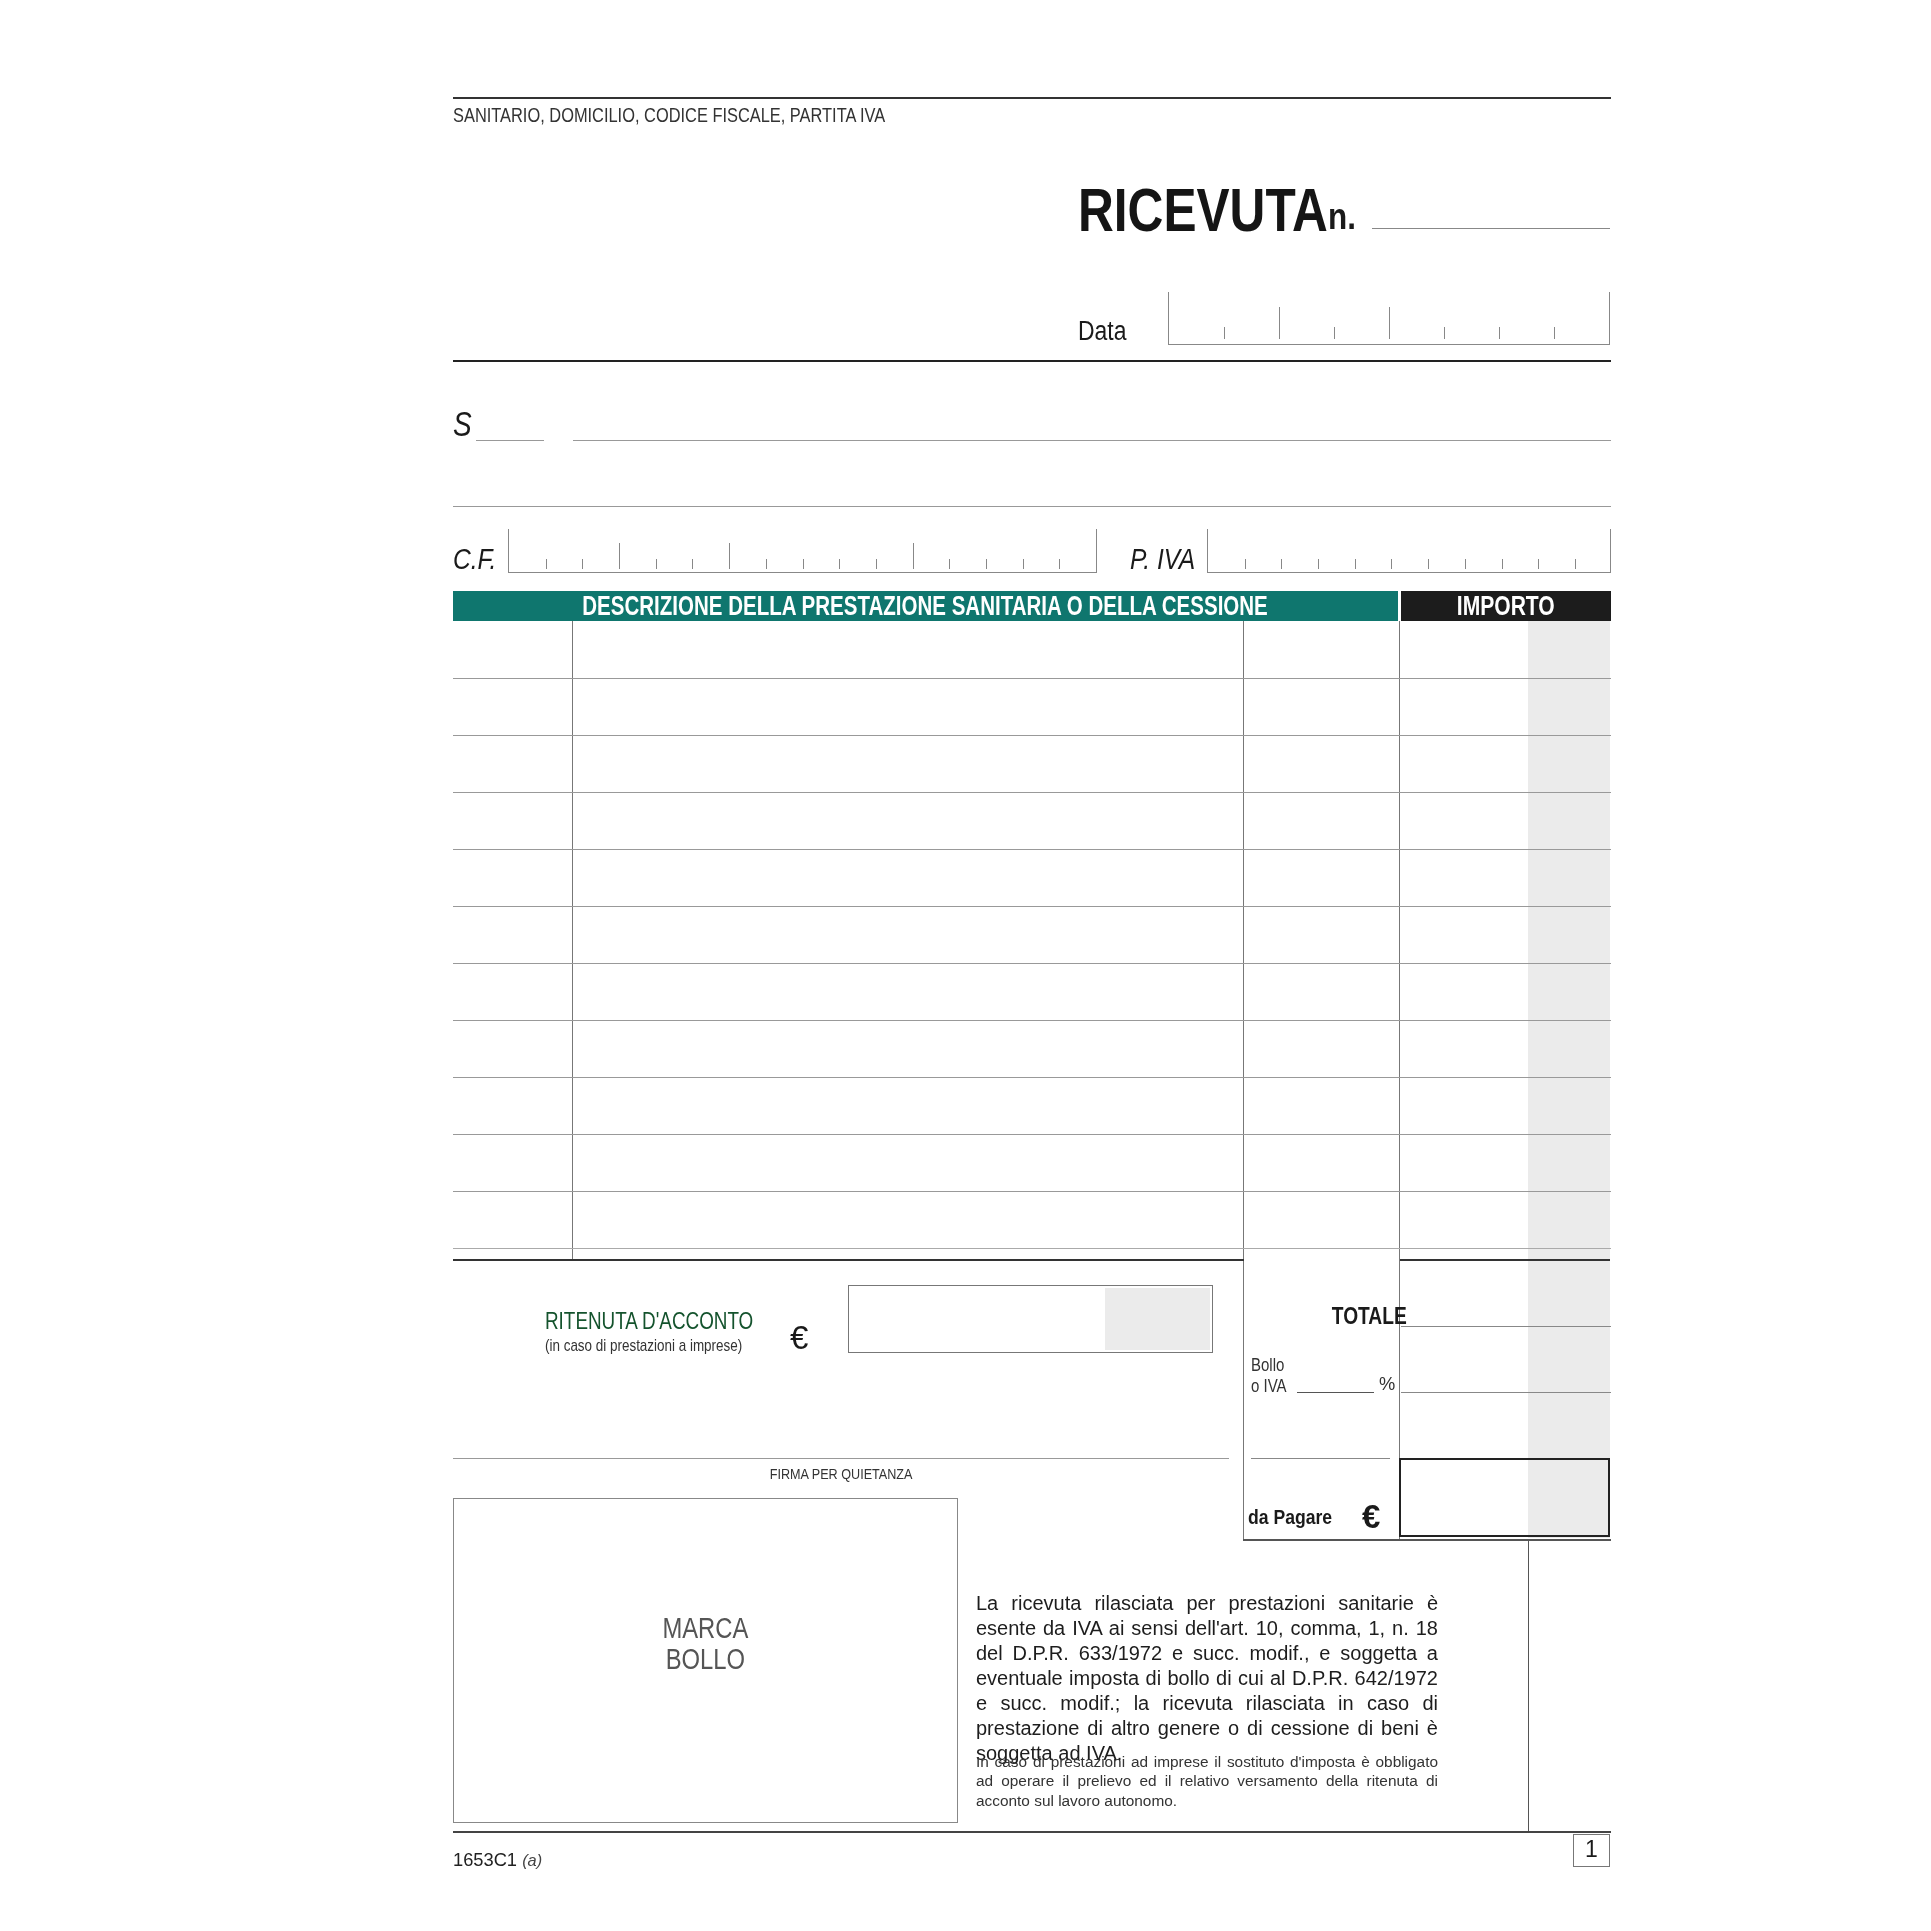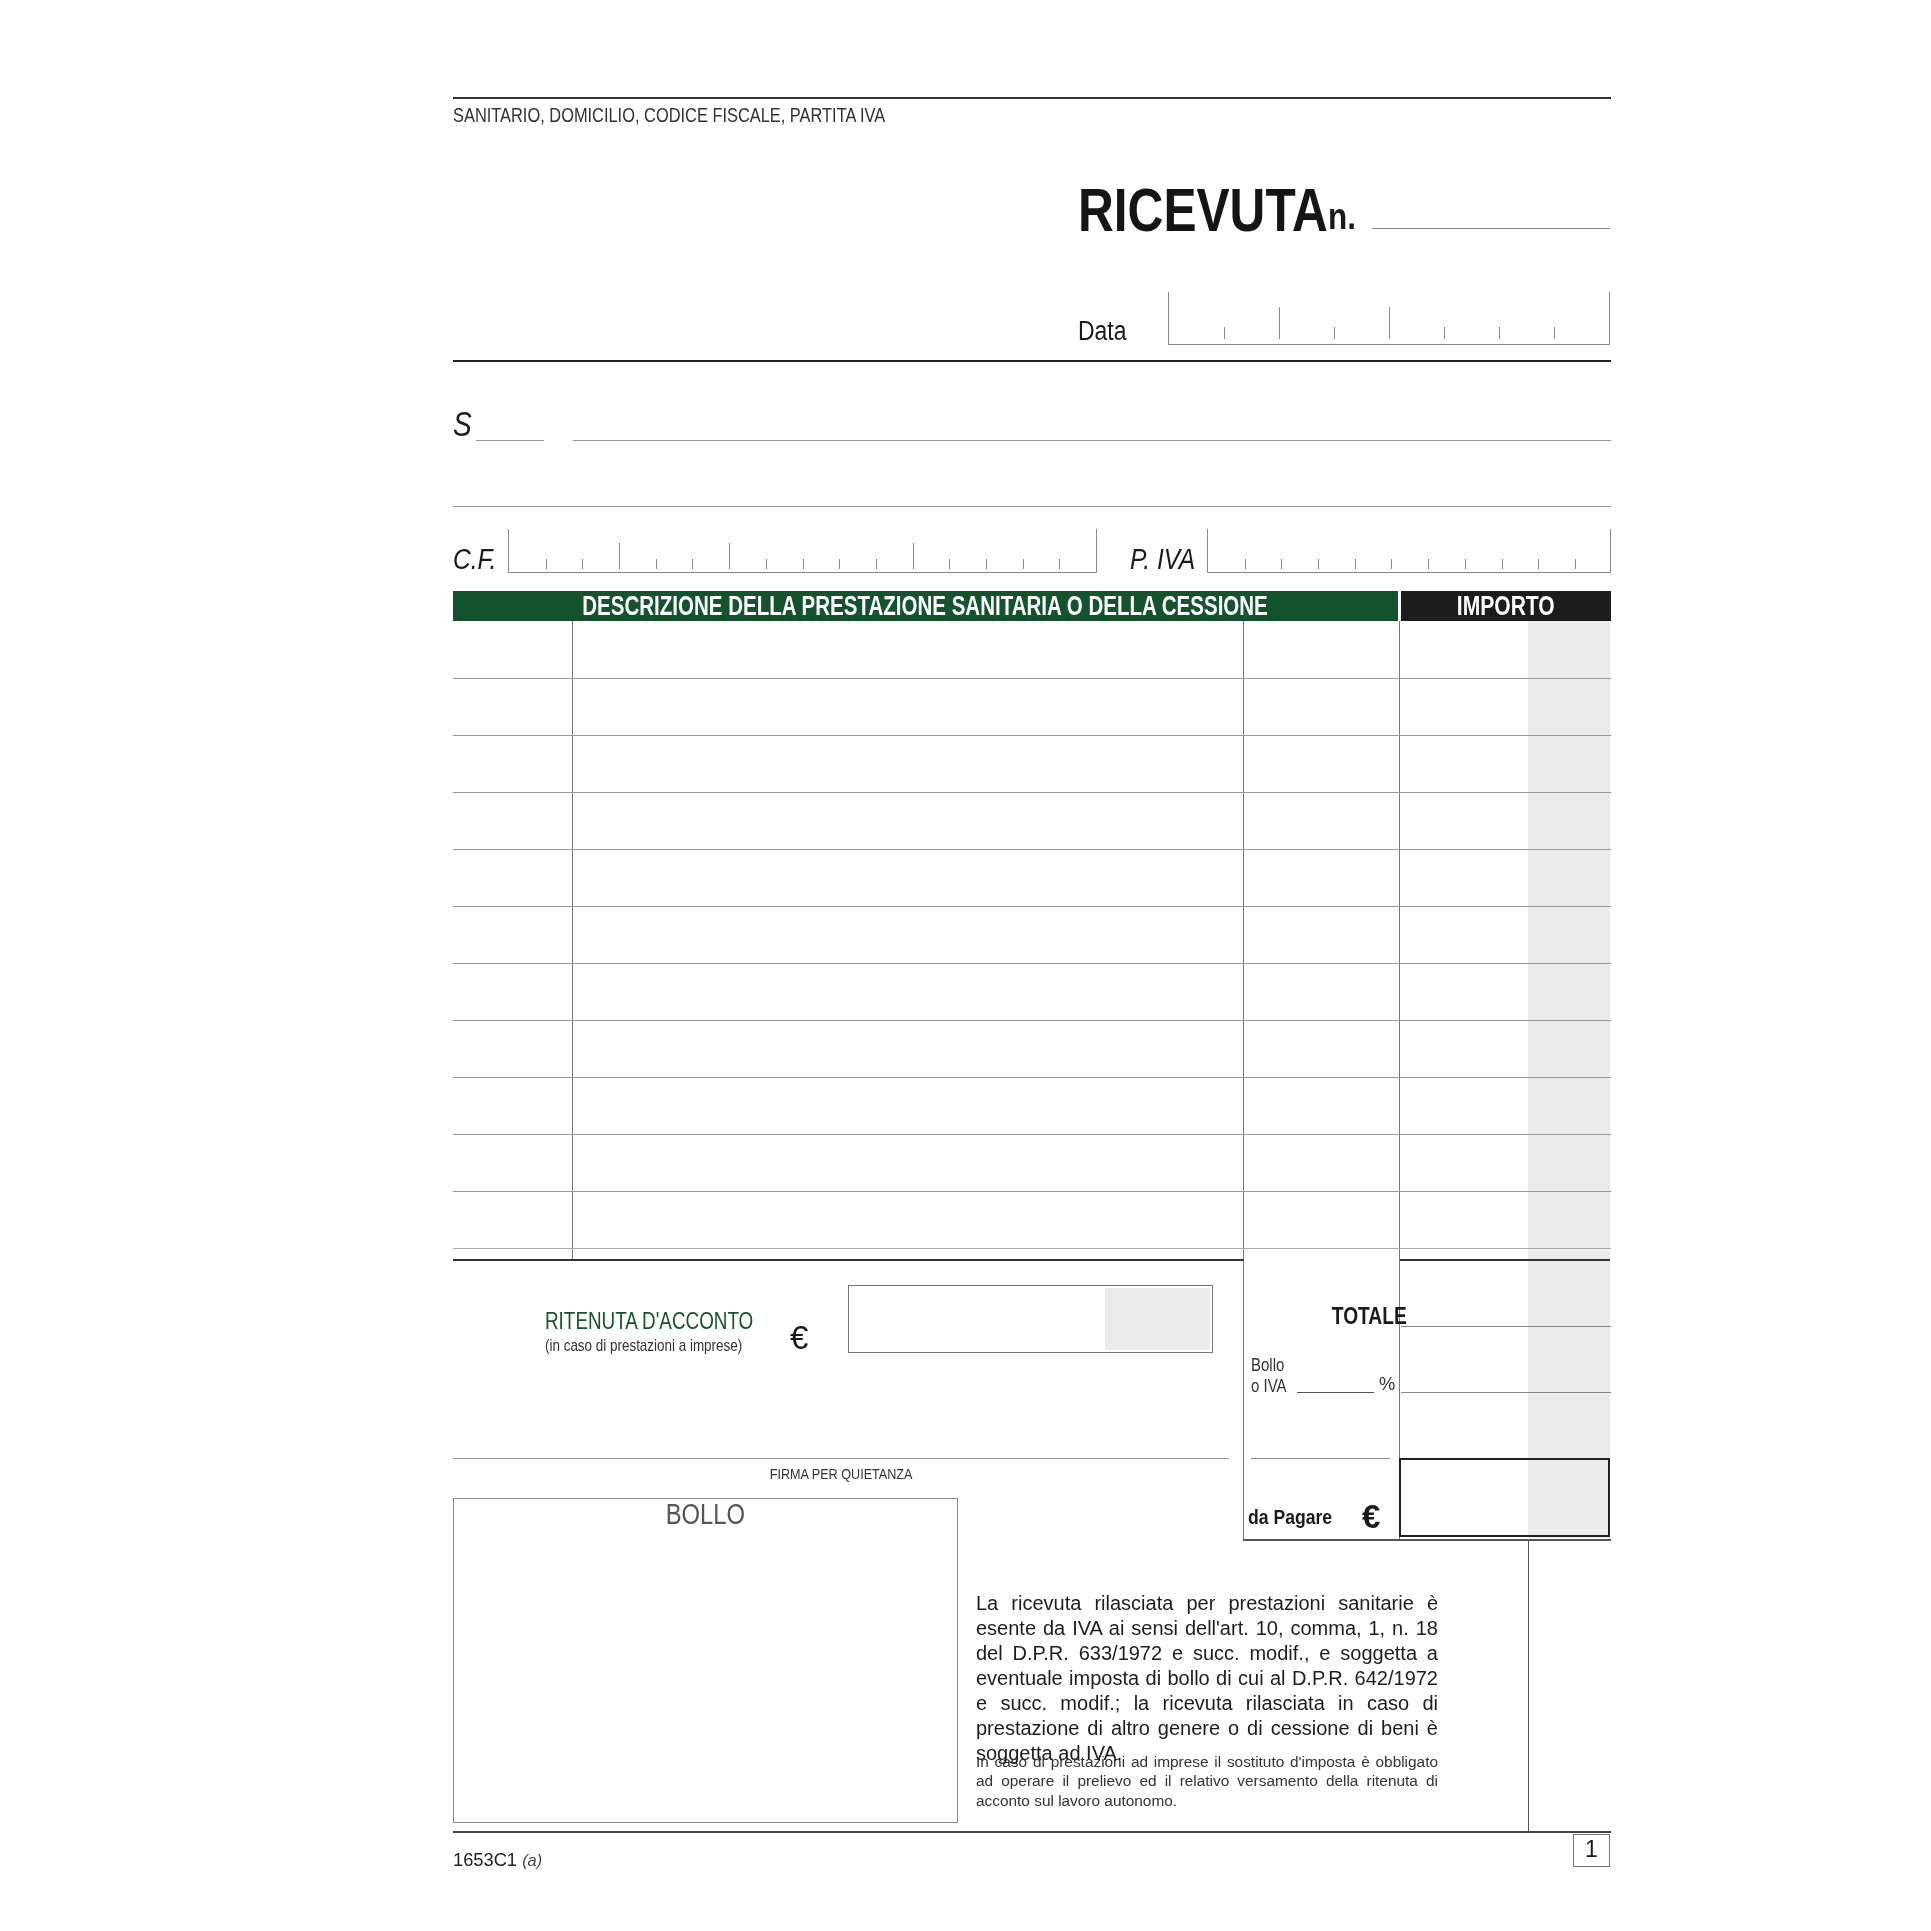--- a/index.html
+++ b/index.html
@@ -91,21 +91,21 @@
   <div class="tick" style="left:110px; top:30px; height:9.7px;"></div>
   <div class="tick" style="left:147px; top:30px; height:9.7px;"></div>
   <div class="tick" style="left:183px; top:30px; height:9.7px;"></div>
   <div class="tick" style="left:220px; top:30px; height:9.7px;"></div>
   <div class="tick" style="left:257px; top:30px; height:9.7px;"></div>
   <div class="tick" style="left:294px; top:30px; height:9.7px;"></div>
   <div class="tick" style="left:330px; top:30px; height:9.7px;"></div>
   <div class="tick" style="left:367px; top:30px; height:9.7px;"></div>
 </div>
 
-<div class="abs" style="left:453px; top:591px; width:945px; height:30px; background:#14532d; color:#fff; text-align:center; overflow:hidden;">
+<div class="abs" style="left:453px; top:591px; width:945px; height:30px; background:#0f766e; color:#fff; text-align:center; overflow:hidden;">
   <span class="cond" style="font-size:27px; font-weight:bold; line-height:30px; transform:scaleX(0.76); transform-origin:center top; margin-left:-116px; margin-right:-116px;">DESCRIZIONE DELLA PRESTAZIONE SANITARIA O DELLA CESSIONE</span>
 </div>
 <div class="abs" style="left:1401px; top:591px; width:210px; height:30px; background:#1c1c1c; color:#fff; text-align:center; overflow:hidden;">
   <span class="cond" style="font-size:27px; font-weight:bold; line-height:30px; transform:scaleX(0.78); transform-origin:center top; margin-left:-19.3px; margin-right:-19.3px;">IMPORTO</span>
 </div>
 
 <div class="shade" style="left:1528px; top:621px; width:82px; height:917px;"></div>
 
 <div class="vr" style="left:572px; top:621px; height:639px; border-left:1.9px solid #777;"></div>
 <div class="vr" style="left:1243px; top:621px; height:919px; border-left:1.9px solid #777;"></div>
@@ -199,20 +199,21 @@
 
 <div class="hr" style="left:1243px; top:1539px; width:368px; border-top:2.9px solid #555;"></div>
 <div class="vr" style="left:1528px; top:1541px; height:292px; border-left:1.9px solid #555;"></div>
 
 <div class="hr" style="left:453px; top:1458px; width:776px; border-top:1.9px solid #999;"></div>
 <div class="abs" style="left:453px; top:1465px; width:776px; text-align:center; font-size:15.4px; color:#333;">
   <span class="cond" style="transform:scaleX(0.82); transform-origin:center top;">FIRMA PER QUIETANZA</span>
 </div>
 
 <div class="abs" style="left:453px; top:1498px; width:505px; height:325px; border:1.9px solid #888; box-sizing:border-box; text-align:center; color:#555; font-size:29px; line-height:31px;">
+  <div style="margin-top:114px;"><span class="cond" style="transform:scaleX(0.82); transform-origin:center top;">MARCA</span></div>
   <div><span class="cond" style="transform:scaleX(0.82); transform-origin:center top;">BOLLO</span></div>
 </div>
 
 <div class="abs" style="left:976px; top:1591px; width:462px; font-size:20px; line-height:25px; text-align:justify; color:#1d1d1d;">La ricevuta rilasciata per prestazioni sanitarie è esente da IVA ai sensi dell'art. 10, comma, 1, n. 18 del D.P.R. 633/1972 e succ. modif., e soggetta a eventuale imposta di bollo di cui al D.P.R. 642/1972 e succ. modif.; la ricevuta rilasciata in caso di prestazione di altro genere o di cessione di beni è soggetta ad IVA.</div>
 <div class="abs" style="left:976px; top:1752px; width:462px; font-size:15.4px; line-height:19.3px; text-align:justify; color:#333;">In caso di prestazioni ad imprese il sostituto d'imposta è obbligato ad operare il prelievo ed il relativo versamento della ritenuta di acconto sul lavoro autonomo.</div>
 
 <div class="hr" style="left:453px; top:1831px; width:1158px; border-top:2.9px solid #444;"></div>
 <div class="abs" style="left:453px; top:1849px; font-size:18.3px; color:#222;">
   <span>1653C1</span>
   <span style="font-style:italic; font-size:16.4px; color:#444;">(a)</span>

